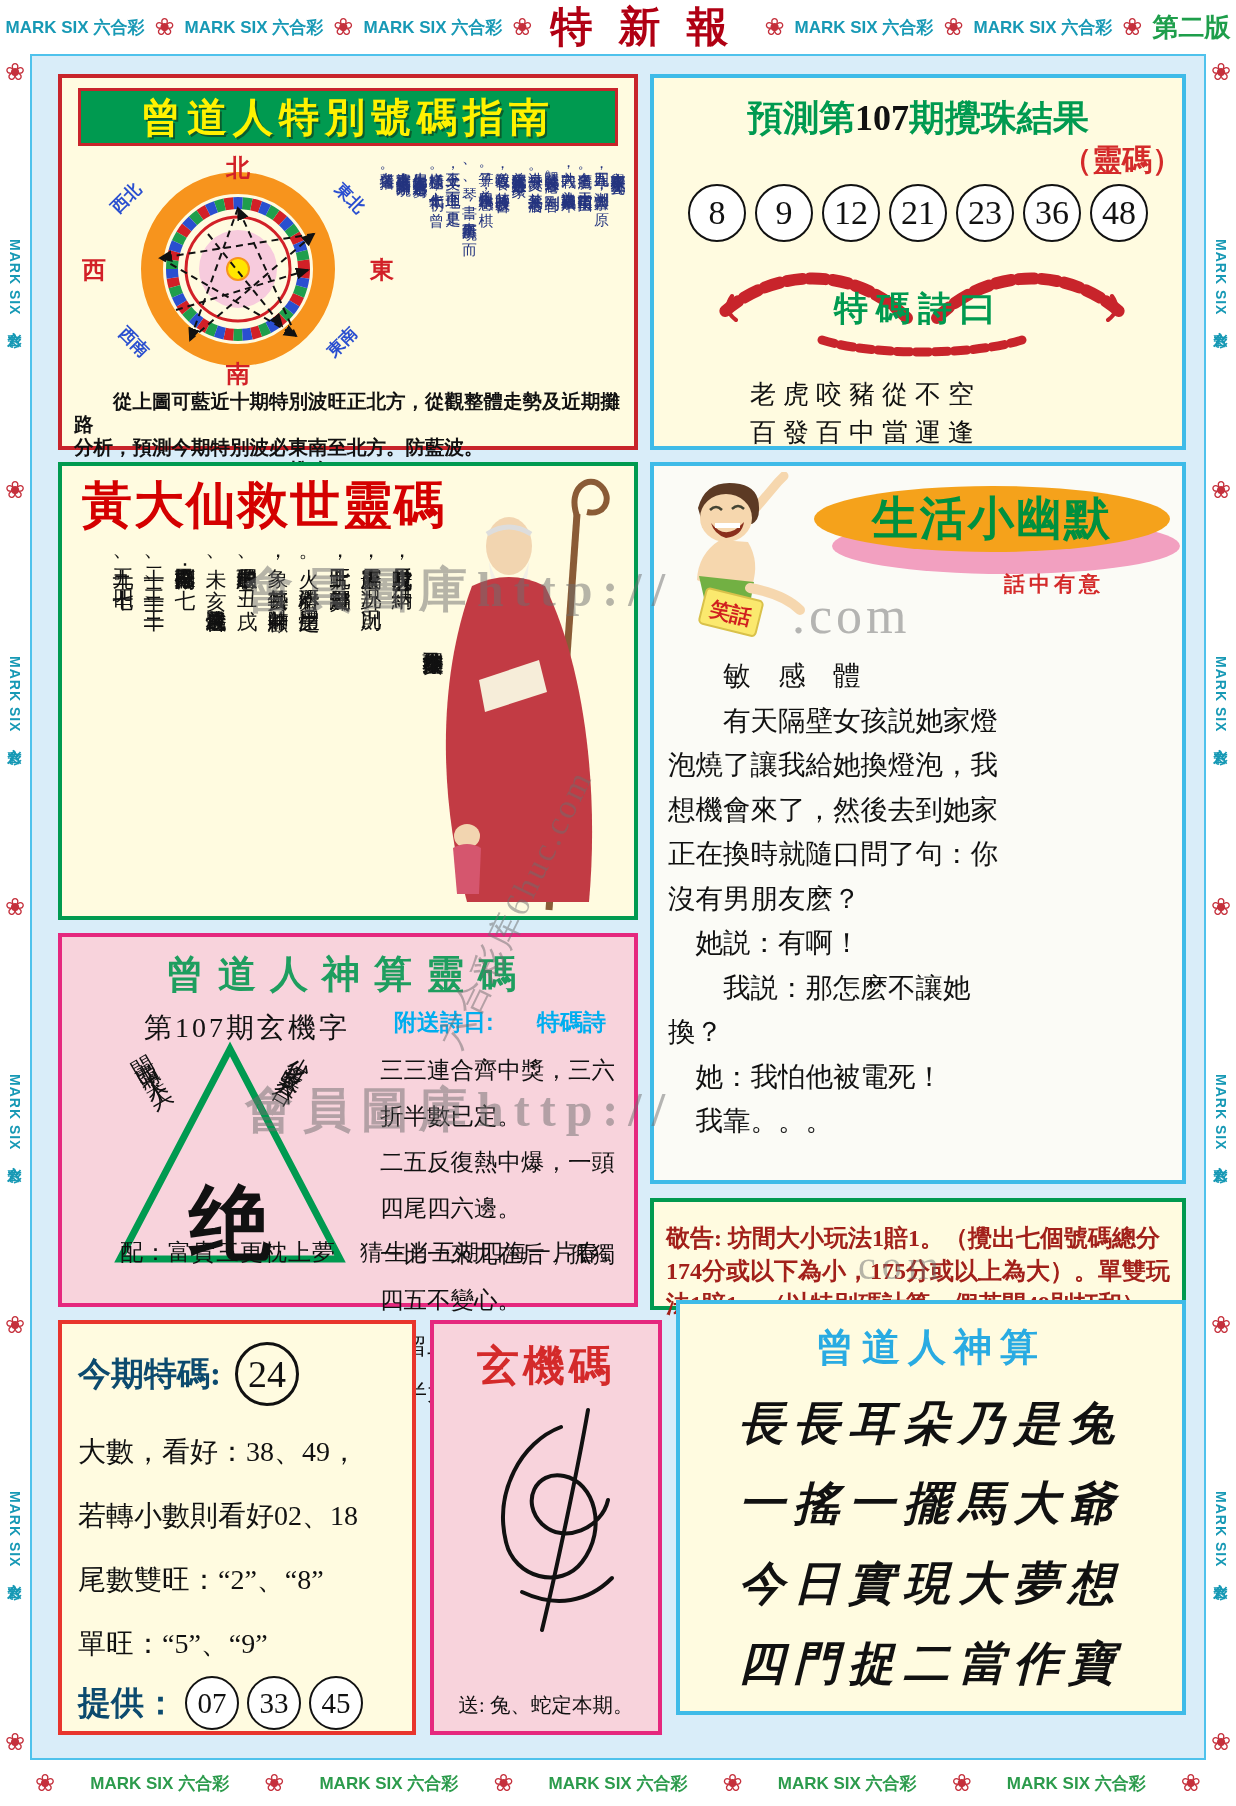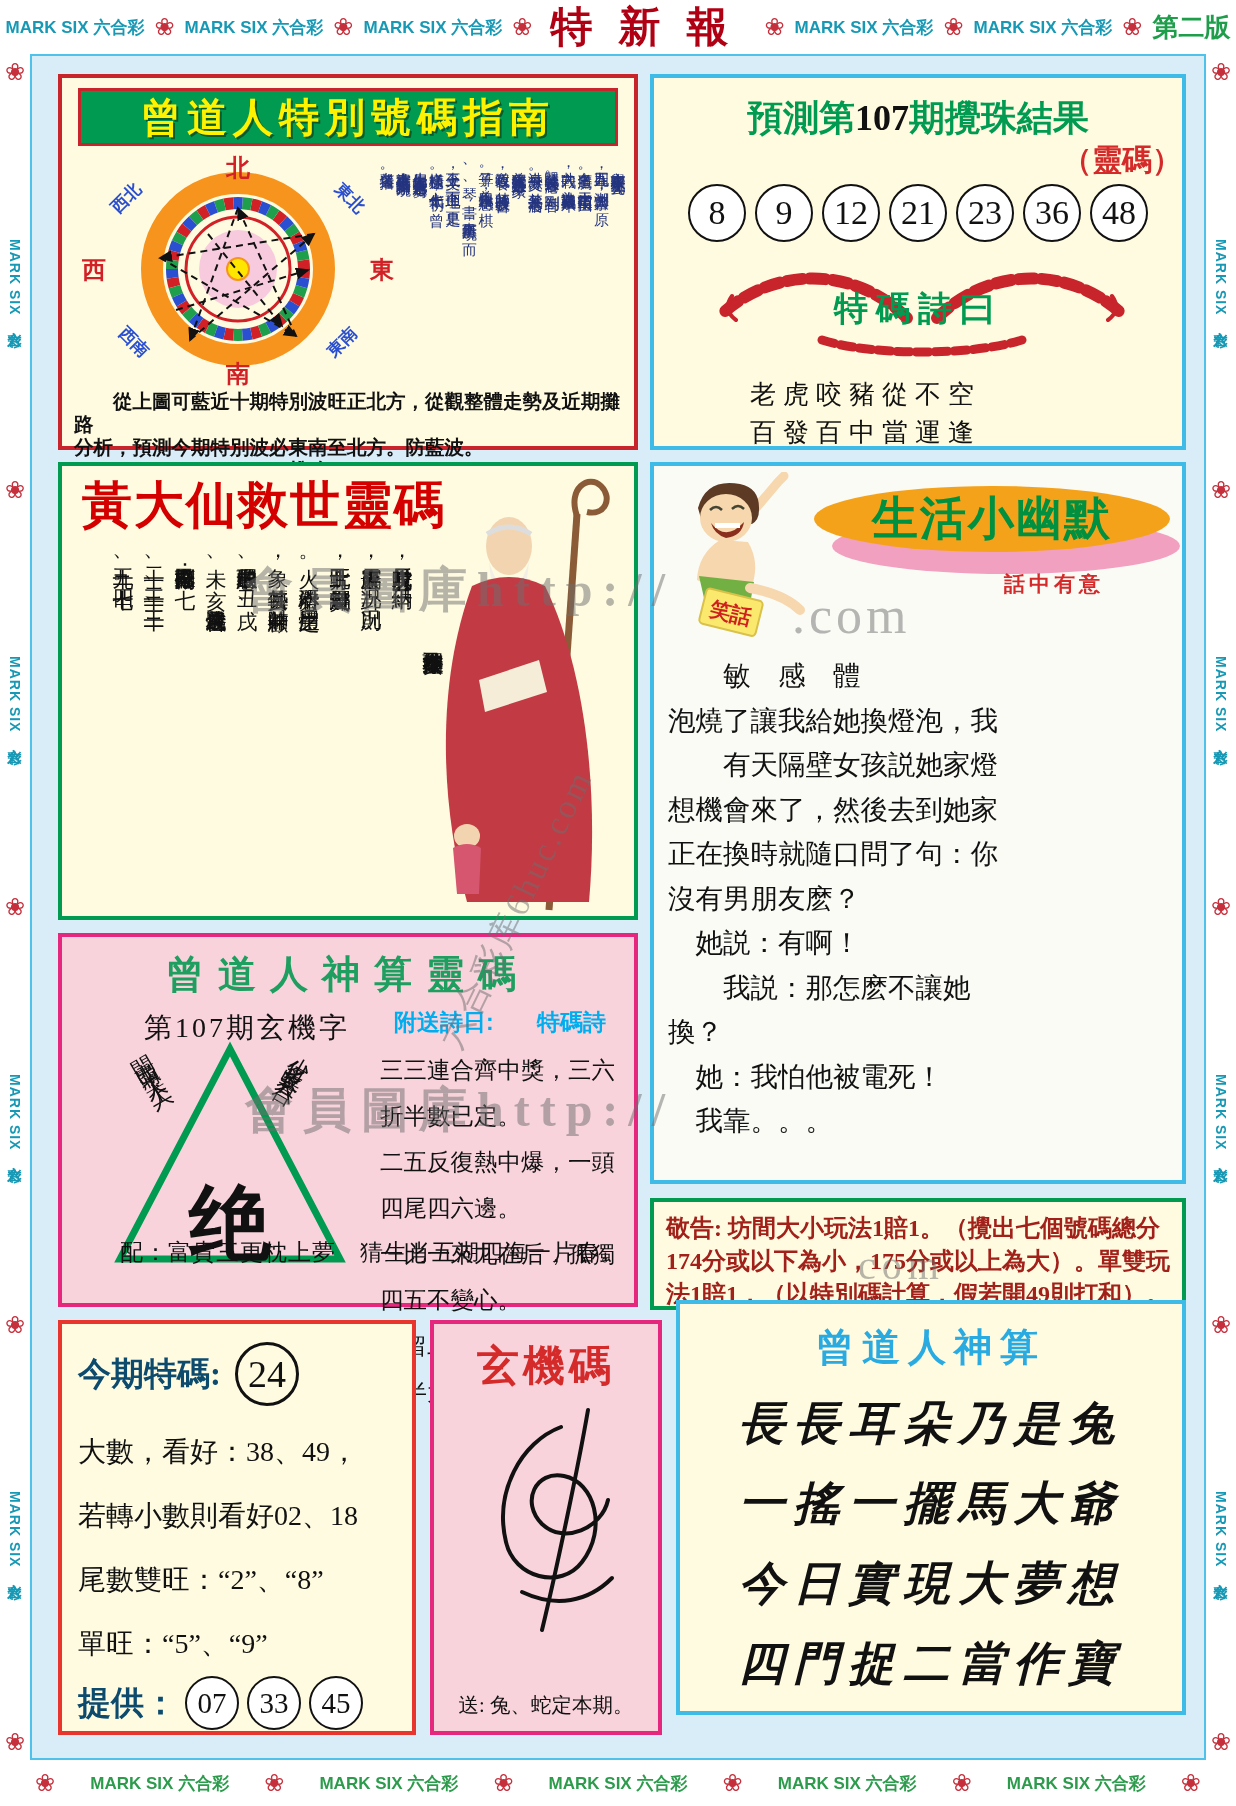--- a/index.html
+++ b/index.html
@@ -83,21 +83,21 @@
       font-weight:bold;font-family:"Liberation Serif",serif;}
   .tri-left{position:absolute;left:34px;top:10px;writing-mode:vertical-rl;transform:rotate(-30deg);
       transform-origin:top center;font-size:22px;color:#111;letter-spacing:6px;font-family:"Liberation Serif",serif;}
   .tri-right{position:absolute;left:218px;top:10px;writing-mode:vertical-rl;transform:rotate(30deg);
       transform-origin:top center;font-size:22px;color:#111;letter-spacing:5px;font-family:"Liberation Serif",serif;}
   .ss-poems{position:absolute;left:318px;top:110px;color:#111;font-size:23.5px;line-height:46px;
       font-family:"Liberation Serif",serif;}
   .ss-pair{position:absolute;left:58px;top:300px;color:#111;font-size:23px;letter-spacing:1px;
       font-family:"Liberation Serif",serif;}
   
-  #notice-box{left:650px;top:1198px;width:536px;height:112px;border:4px solid #009A50;padding:10px 12px;}
+  #notice-box{left:650px;top:1198px;width:536px;height:112px;border:4px solid #009A50;padding:20px 12px;}
   .notice-line{color:#A2201A;font-size:24px;line-height:33px;font-weight:bold;font-family:"Liberation Serif",serif;}
   
   #special-box{left:58px;top:1320px;width:358px;height:415px;border:4px solid #E8352D;}
   .sp-row1{position:absolute;left:16px;top:18px;display:flex;align-items:center;gap:14px;}
   .sp-label{color:#0c4a6e;font-size:33px;font-weight:bold;font-family:"Liberation Serif",serif;}
   .sp-circle{width:58px;height:58px;border:3px solid #111;border-radius:50%;background:transparent;color:#111;
       display:flex;align-items:center;justify-content:center;font-size:38px;font-family:"Liberation Serif",serif;}
   .sp-lines{position:absolute;left:16px;top:96px;width:330px;color:#111;font-size:28px;line-height:64px;
       font-family:"Liberation Serif",serif;}
   .sp-prov{position:absolute;left:16px;top:352px;display:flex;align-items:center;gap:8px;}
@@ -323,21 +323,21 @@
         <g transform="rotate(14 70 140)">
           <rect x="42" y="122" width="58" height="36" rx="4" fill="#FBE96E" stroke="#D9C14A" stroke-width="2"></rect>
           <text x="71" y="148" text-anchor="middle" fill="#D01F1F" font-size="21" font-weight="bold">笑話</text>
         </g>
       </svg>
     </div>
     <div class="ell-pink"></div>
     <div class="ell-orange"></div>
     <div class="humor-title">生活小幽默</div>
     <div class="humor-tagline">話中有意</div>
-    <div class="joke-text"><div>　　敏　感　體</div><div>泡燒了讓我給她換燈泡，我</div><div>　　有天隔壁女孩説她家燈</div><div>想機會來了，然後去到她家</div><div>正在換時就隨口問了句：你</div><div>沒有男朋友麽？</div><div>　她説：有啊！</div><div>　　我説：那怎麽不讓她</div><div>換？</div><div>　她：我怕他被電死！</div><div>　我靠。。。</div></div>
+    <div class="joke-text"><div>　　敏　感　體</div><div>　　有天隔壁女孩説她家燈</div><div>泡燒了讓我給她換燈泡，我</div><div>想機會來了，然後去到她家</div><div>正在換時就隨口問了句：你</div><div>沒有男朋友麽？</div><div>　她説：有啊！</div><div>　　我説：那怎麽不讓她</div><div>換？</div><div>　她：我怕他被電死！</div><div>　我靠。。。</div></div>
   </div>
 
   <div class="box" id="ss-box">
     <div class="ss-title">曾道人神算靈碼</div>
     <div class="ss-issue">第107期玄機字</div>
     <div class="ss-lbl1">附送詩日:</div>
     <div class="ss-lbl2">特碼詩</div>
     <div class="tri-wrap">
       <svg viewBox="0 0 300 244" width="300" height="244">
         <path d="M150,16 L40,226 L260,226 Z" fill="none" stroke="#009A50" stroke-width="7"></path>

